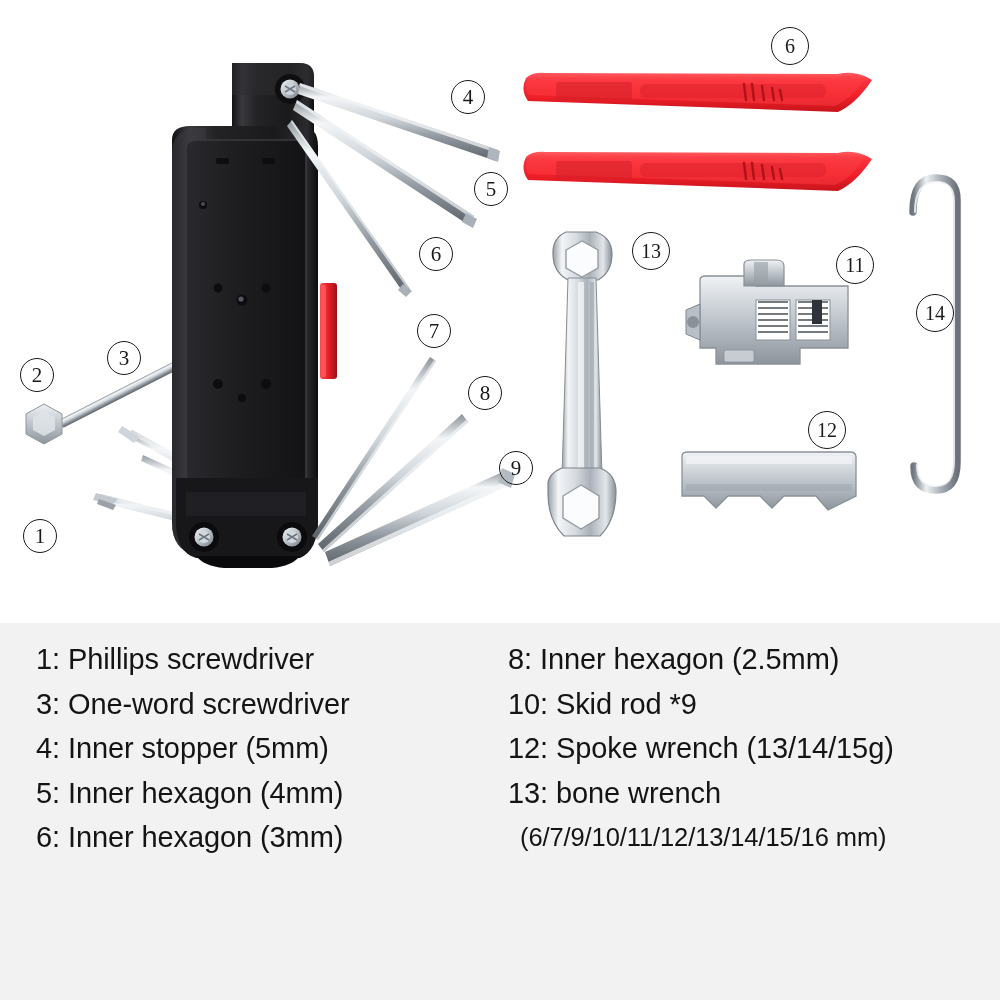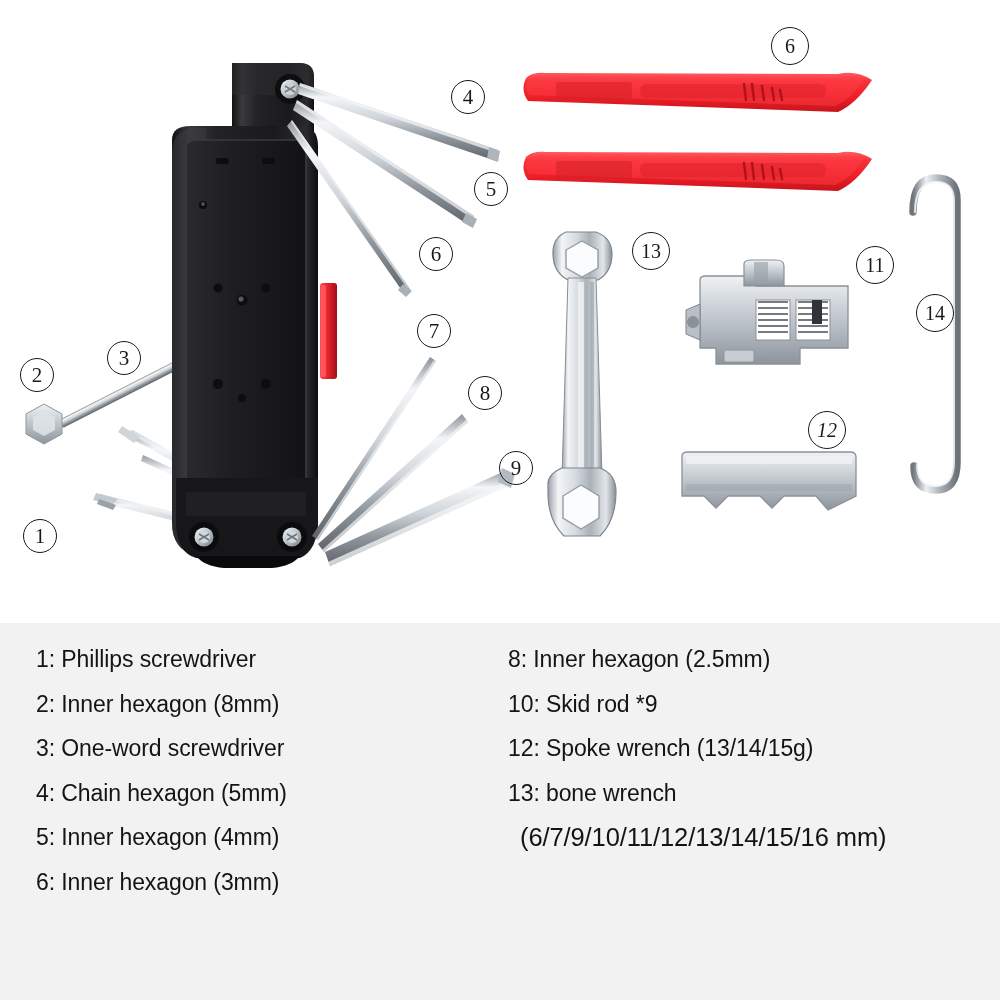--- a/index.html
+++ b/index.html
@@ -49,21 +49,21 @@
   }
   .legend-col {
     position: absolute;
     top: 14px;
   }
   #legend-col-left { left: 36px; width: 450px; }
   #legend-col-right { left: 508px; width: 500px; }
 
   .legend-item {
     font-family: "Liberation Sans", sans-serif;
-    font-size: 23px;
+    font-size: 29px;
     line-height: 44.6px;
     color: #141414;
     white-space: nowrap;
     letter-spacing: -0.1px;
   }
   .legend-item.cont {
     font-size: 25.5px;
     margin-left: 12px;
   }
 
@@ -365,33 +365,32 @@
     <div class="callout c1" style="left:23px;  top:519px;">1</div>
     <div class="callout c1" style="left:20px;  top:358px;">2</div>
     <div class="callout c1" style="left:107px; top:341px;">3</div>
     <div class="callout c1" style="left:451px; top:80px;">4</div>
     <div class="callout c1" style="left:474px; top:172px;">5</div>
     <div class="callout c1" style="left:419px; top:237px;">6</div>
     <div class="callout c1" style="left:417px; top:314px;">7</div>
     <div class="callout c1" style="left:468px; top:376px;">8</div>
     <div class="callout c1" style="left:499px; top:451px;">9</div>
     <div class="callout c2" style="left:771px; top:27px;">6</div>
-    <div class="callout c2" style="left:856px; top:246px;">11</div>
-    <div class="callout c2" style="left:808px; top:411px;font-style:italic;">12</div>
+    <div class="callout c2" style="left:836px; top:246px;">11</div>
+    <div class="callout c2" style="left:808px; top:411px;">12</div>
     <div class="callout c2" style="left:632px; top:232px;">13</div>
     <div class="callout c2" style="left:916px; top:294px;">14</div>
   </div>
 
   <div id="legend-panel">
 
     <div class="legend-col" id="legend-col-left">
       <div class="legend-item">1: Phillips screwdriver</div>
-      <div class="legend-item">2: Inner hexagon (8mm)</div>
       <div class="legend-item">3: One-word screwdriver</div>
-      <div class="legend-item">4: Chain hexagon (5mm)</div>
+      <div class="legend-item">4: Inner stopper (5mm)</div>
       <div class="legend-item">5: Inner hexagon (4mm)</div>
       <div class="legend-item">6: Inner hexagon (3mm)</div>
     </div>
 
     <div class="legend-col" id="legend-col-right">
       <div class="legend-item">8: Inner hexagon (2.5mm)</div>
       <div class="legend-item">10: Skid rod *9</div>
       <div class="legend-item">12: Spoke wrench (13/14/15g)</div>
       <div class="legend-item">13: bone wrench</div>
       <div class="legend-item cont">(6/7/9/10/11/12/13/14/15/16 mm)</div>

